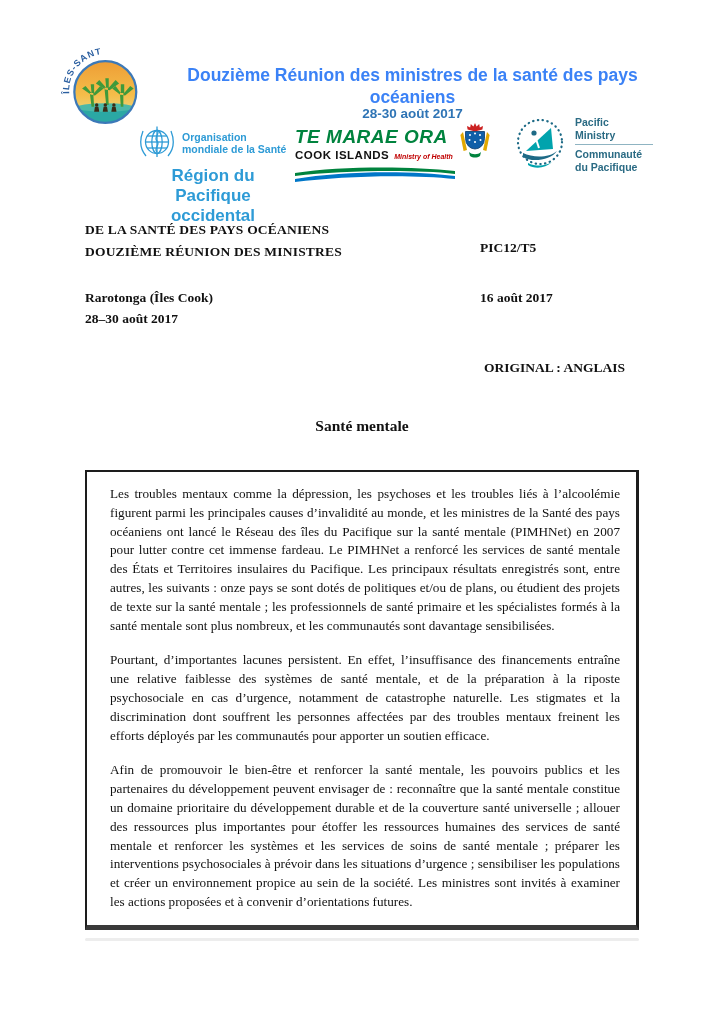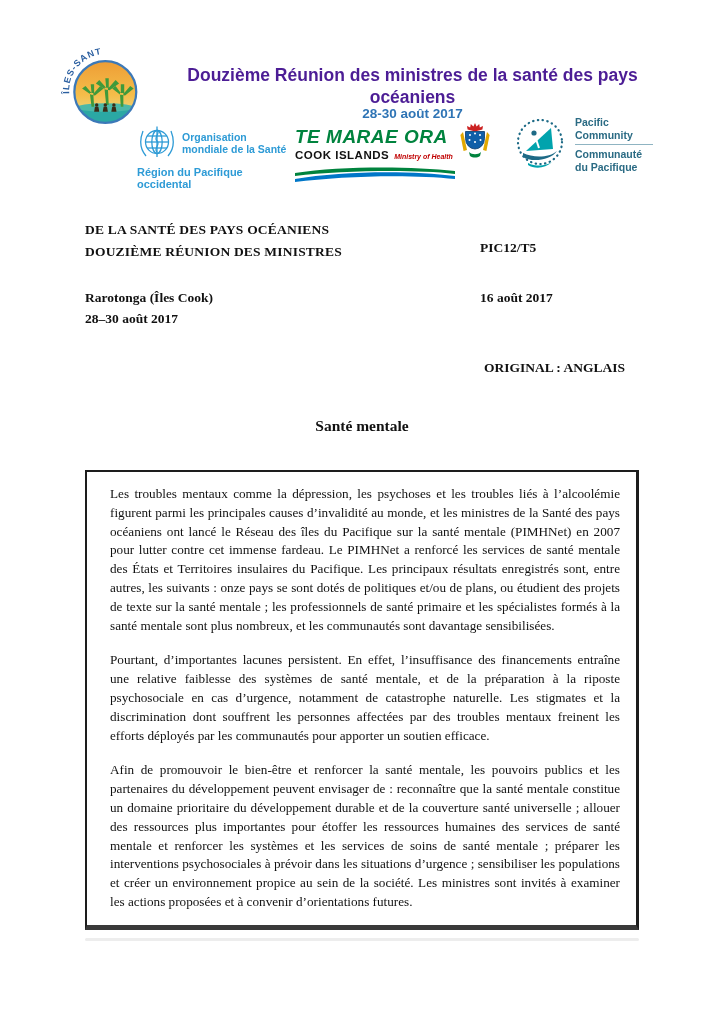--- a/index.html
+++ b/index.html
@@ -11,34 +11,34 @@
     background:#ffffff;
     font-family:"Liberation Serif", serif;
     color:#111;
     overflow:hidden;
   }
 
   
   .iles-logo { position:absolute; left:58px; top:43px; width:86px; height:86px; }
   .banner-title {
     position:absolute; left:145px; top:64px; width:535px;
-    text-align:center; color:#4c1d95;
+    text-align:center; color:#3b82f6;
     font-family:"Liberation Sans", sans-serif; font-weight:bold; font-size:17.5px; line-height:22px;
   }
   .banner-dates {
     position:absolute; left:145px; top:94px; width:535px;
     text-align:center; color:#2e74b5;
     font-family:"Liberation Sans", sans-serif; font-weight:bold; font-size:13.5px;margin-top:12px;
   }
 
   
   .who-logo { position:absolute; left:137px; top:123px; width:152px; font-family:"Liberation Sans", sans-serif; }
   .who-top { display:flex; align-items:center; gap:5px; }
   .who-name { color:#2e9bd6; font-weight:bold; font-size:10.5px; line-height:12.5px; }
-  .who-region { margin-top:3px; color:#2e9bd6; font-weight:bold; font-size:11px; }
+  .who-region { margin-top:3px; color:#2e9bd6; font-weight:bold; font-size:17px; text-align:center; }
 
   .tmo-logo { position:absolute; left:295px; top:126px; width:196px; height:62px; font-family:"Liberation Sans", sans-serif; }
   .tmo-title { color:#00833e; font-weight:bold; font-style:italic; font-size:19px; letter-spacing:0.5px; white-space:nowrap; }
   .tmo-row2 { display:flex; align-items:baseline; gap:5px; margin-top:1px;text-align:right; }
   .tmo-country { color:#111; font-weight:bold; font-size:11.5px; letter-spacing:0.5px; }
   .tmo-ministry { color:#c00000; font-weight:bold; font-style:italic; font-size:7px; }
   .tmo-swoosh { position:absolute; left:0; top:40px; }
   .tmo-coat { position:absolute; right:0; top:-4px; }
 
   .spc-logo { position:absolute; left:512px; top:116px; width:170px; display:flex; align-items:center; gap:7px; font-family:"Liberation Sans", sans-serif; }
@@ -178,21 +178,21 @@
     <svg viewBox="0 0 56 56" width="56" height="56">
       <circle cx="28" cy="25" r="22" fill="none" stroke="#1d6a86" stroke-width="2.2" stroke-dasharray="0.4 4.4" stroke-linecap="round"></circle>
       <path d="M14,34 L39,11 L41,32 Z" fill="#00a3ad"></path>
       <circle cx="22" cy="16" r="2.6" fill="#1d6a86"></circle>
       <line x1="23" y1="19" x2="27" y2="31" stroke="#ffffff" stroke-width="2"></line>
       <path d="M11,36 C21,41 37,41 45,34 C39,43 20,46 11,40 Z" fill="#1d6a86"></path>
       <path d="M16,46 C24,50 34,49 40,45 C33,52 22,52 16,48 Z" fill="#00a3ad"></path>
     </svg>
     <div class="spc-text">
       <div>Pacific</div>
-      <div>Community</div>
+      <div>Ministry</div>
       <div class="spc-divider"></div>
       <div>Communauté</div>
       <div>du Pacifique</div>
     </div>
   </div>
 
   <div class="doc-head">
     <div>DE LA SANTÉ DES PAYS OCÉANIENS</div>
     <div>DOUZIÈME RÉUNION DES MINISTRES</div>
   </div>

